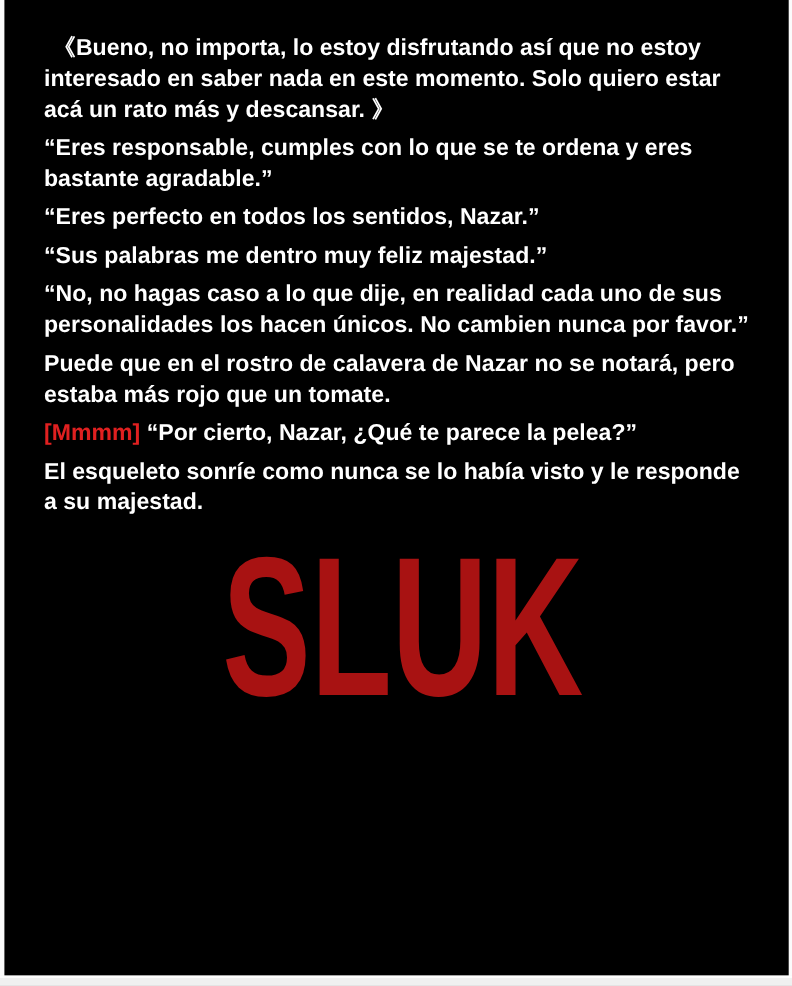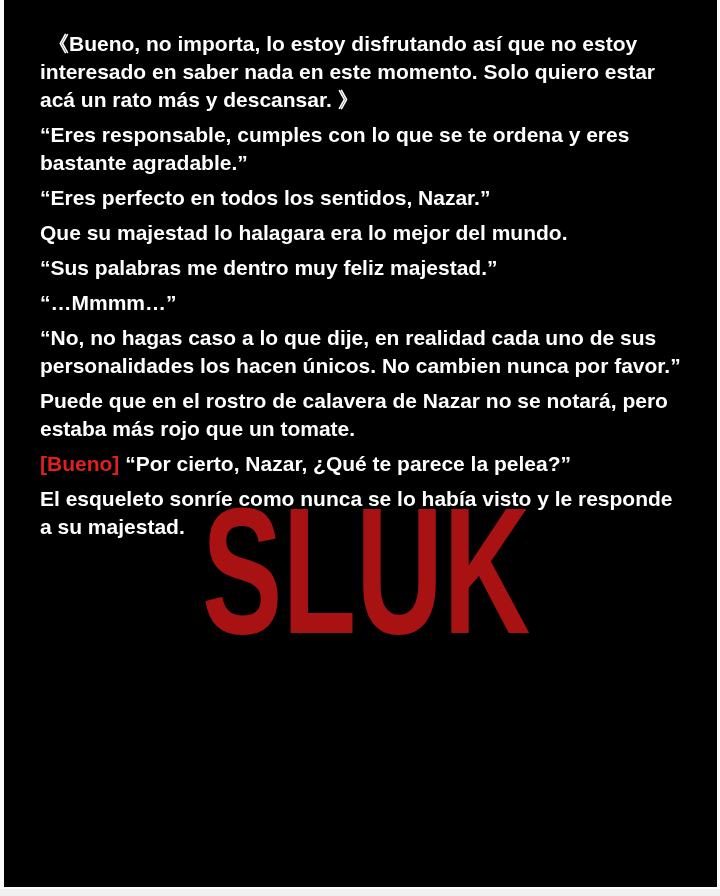--- a/index.html
+++ b/index.html
@@ -73,23 +73,21 @@
 </head>
 <body>
 
 <div class="viewport" style="background: rgb(251, 251, 251);">
   <div class="page" style="background: rgb(0, 0, 0);">
     <div class="watermark" style="color: rgb(168, 18, 18);">SLUK</div>
     <div class="content" id="paragraph-container" style="color: rgb(255, 255, 255);">
         <p class="indent"><span>《Bueno, no importa, lo estoy disfrutando así que no estoy interesado en saber nada en este momento. Solo quiero estar acá un rato más y descansar. 》</span></p>
         <p><span>“Eres responsable, cumples con lo que se te ordena y eres bastante agradable.”</span></p>
         <p><span>“Eres perfecto en todos los sentidos, Nazar.”</span></p>
-        <p><span>Que su majestad lo halagara era lo mejor del mundo.</span></p>
         <p><span>“Sus palabras me dentro muy feliz majestad.”</span></p>
-        <p><span>“…Mmmm…”</span></p>
         <p><span>“No, no hagas caso a lo que dije, en realidad cada uno de sus personalidades los hacen únicos. No cambien nunca por favor.”</span></p>
         <p><span>Puede que en el rostro de calavera de Nazar no se notará, pero estaba más rojo que un tomate.</span></p>
-        <p><span class="speaker" style="color: rgb(224, 32, 32);">[Bueno] </span><span>“Por cierto, Nazar, ¿Qué te parece la pelea?”</span></p>
+        <p><span class="speaker" style="color: rgb(224, 32, 32);">[Mmmm] </span><span>“Por cierto, Nazar, ¿Qué te parece la pelea?”</span></p>
         <p><span>El esqueleto sonríe como nunca se lo había visto y le responde a su majestad.</span></p>
       </div>
   </div>
   <div class="bottom-strip" style="background: rgb(240, 240, 240);"></div>
 </div>
 
 </body></html>

